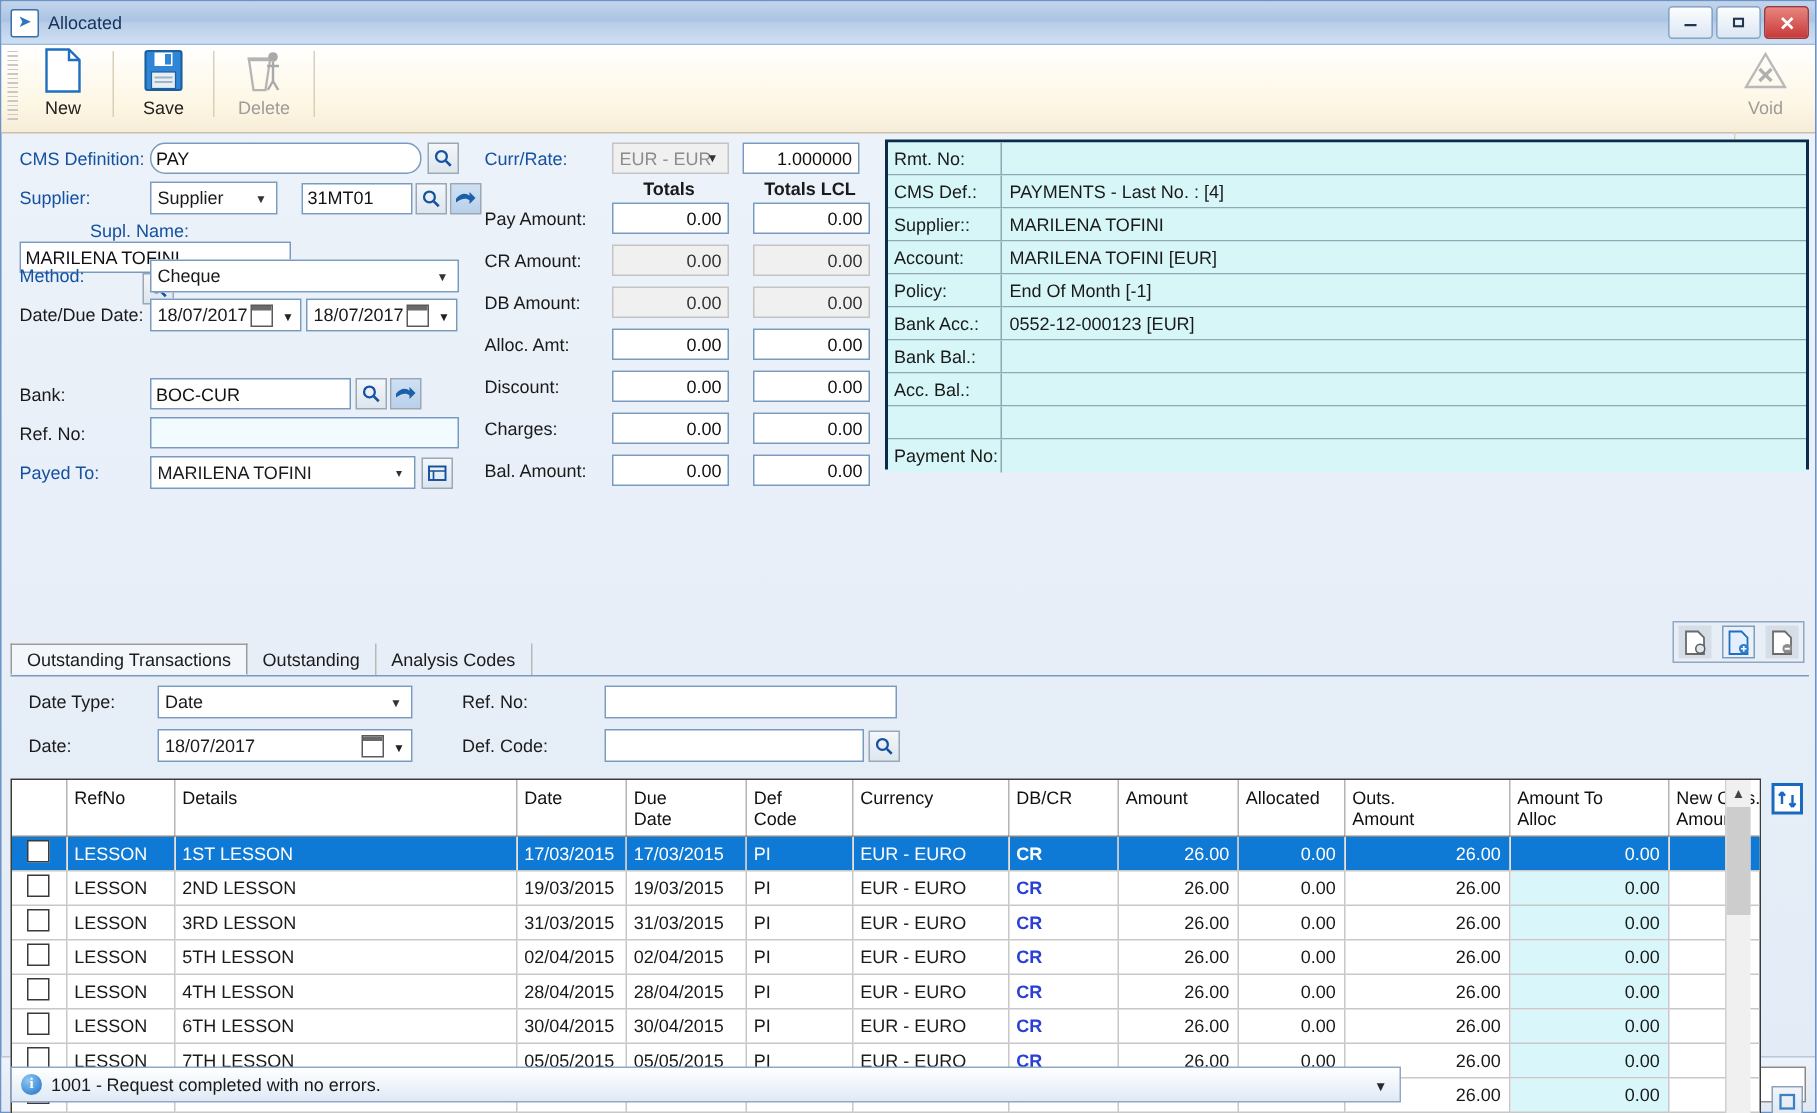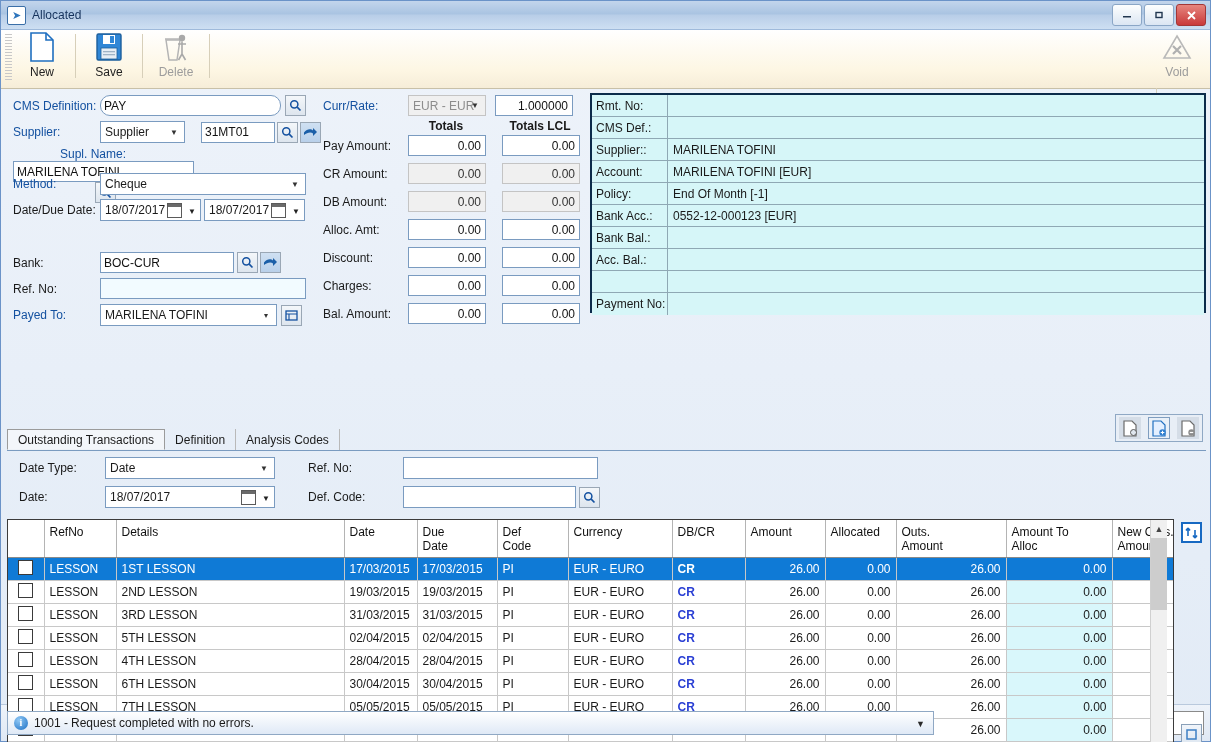--- a/index.html
+++ b/index.html
@@ -433,20 +433,21 @@
       </div>
 
     <div class="infopanel" style="left:589px;top:4px;width:616px;height:220px;">
       <div id="info-rows">
           <div class="inforow">
             <div class="infokey">Rmt. No:</div>
             <div class="infoval"></div>
           </div>
           <div class="inforow">
             <div class="infokey">CMS Def.:</div>
+            <div class="infoval">PAYMENTS - Last No. : [4]</div>
           </div>
           <div class="inforow">
             <div class="infokey">Supplier::</div>
             <div class="infoval">MARILENA TOFINI</div>
           </div>
           <div class="inforow">
             <div class="infokey">Account:</div>
             <div class="infoval">MARILENA TOFINI  [EUR]</div>
           </div>
           <div class="inforow">
@@ -498,21 +499,21 @@
           </svg>
       </span>
     </div>
 
     <div class="tabstrip">
       <div id="tabs" style="display:flex;align-items:flex-end;">
           <div class="tab active">
             <span>Outstanding Transactions</span>
           </div>
           <div class="tab">
-            <span>Definition</span>
+            <span>Outstanding</span>
           </div>
           <div class="tab">
             <span>Analysis Codes</span>
           </div>
         </div>
     </div>
 
     <div class="row" style="left:18px;top:368px;">
       <span class="lblcell" style="width:86px;">Date Type:</span>
       <span class="combo" style="width:170px;">

